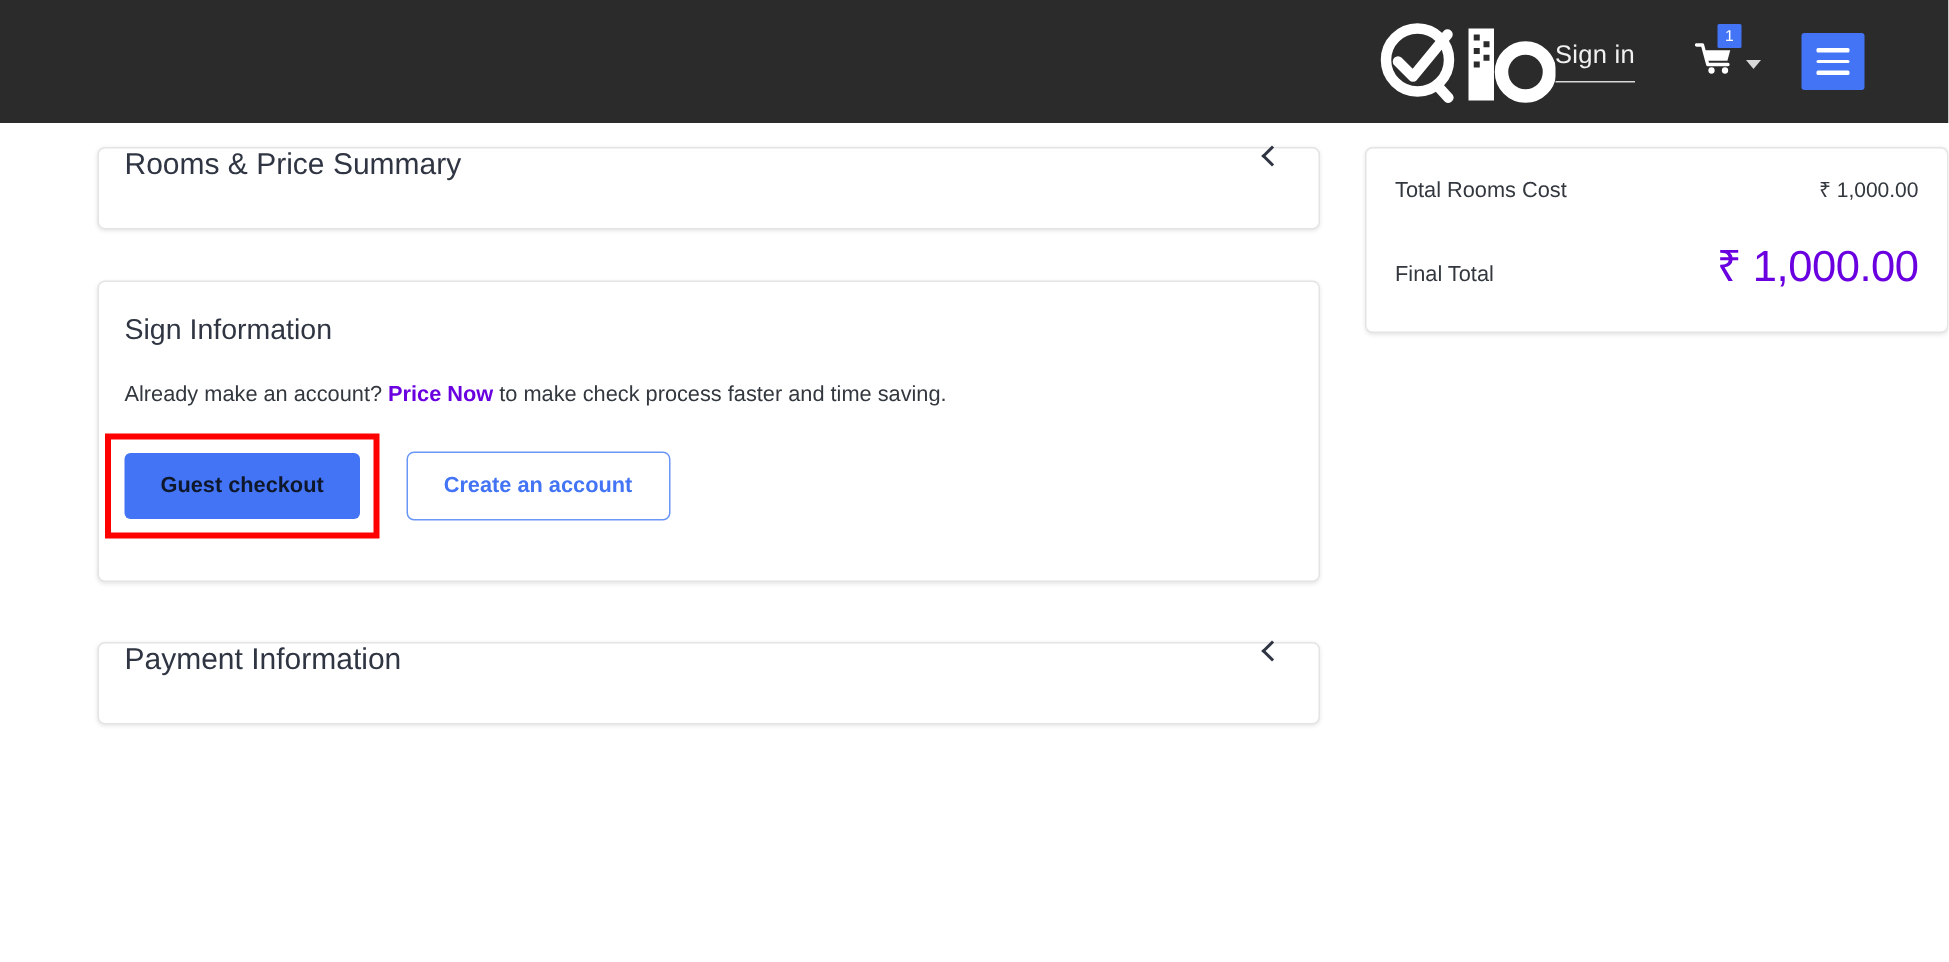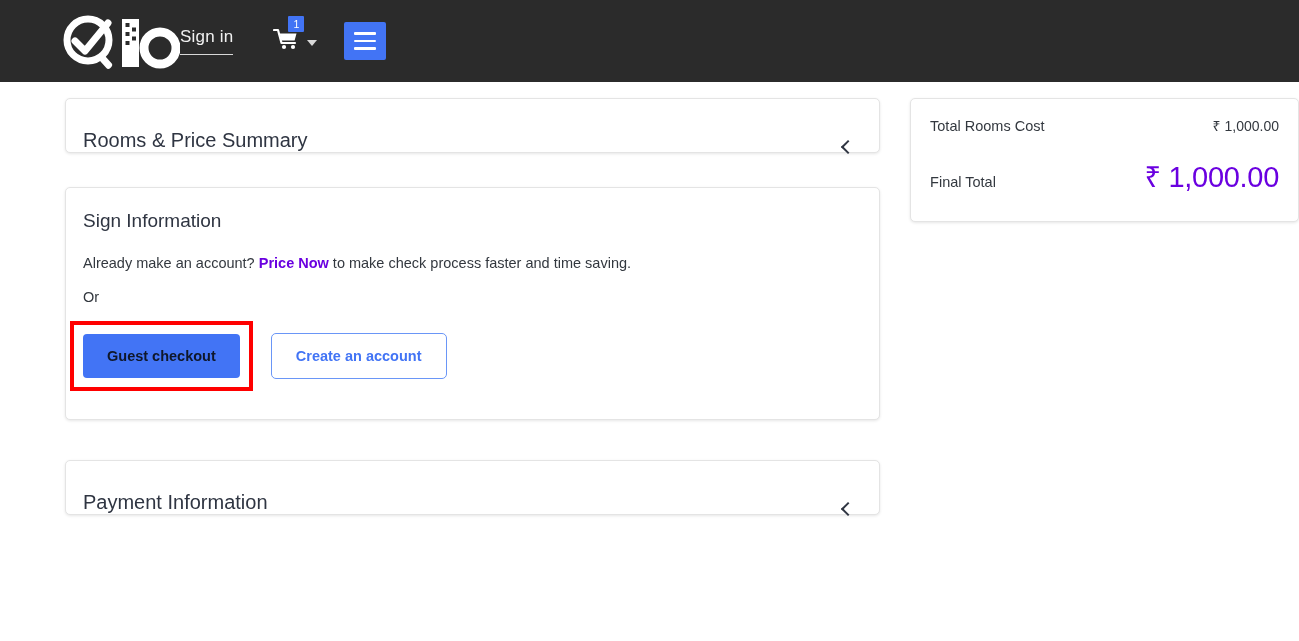--- a/index.html
+++ b/index.html
@@ -10,21 +10,21 @@
     font-family: "Liberation Sans", sans-serif;
     overflow: hidden;
   }
 
   
   .site-header {
     height: 82px;
     background: #2b2b2b;
     display: flex;
     align-items: center;
-    justify-content: flex-start;
+    justify-content: flex-end;
     padding: 0 56px 0 58px;
   }
   .brand-logo { display: flex; align-items: center; }
   .header-right { display: flex; align-items: center; gap: 0; }
 
   .signin-link {
     color: #f1f1f1;
     font-size: 17px;
     letter-spacing: .2px;
     text-decoration: none;
@@ -107,21 +107,21 @@
     background: #ffffff;
     border: 1px solid #e4e4e4;
     border-radius: 5px;
     box-shadow: 0 1px 3px rgba(0,0,0,.10);
   }
 
   
   .panel {
     height: 55px;
     display: flex;
-    align-items: flex-end;
+    align-items: flex-start;
     justify-content: space-between;
     padding: 0 24px 0 17px;
     cursor: pointer;
   }
   .panel-title {
     font-size: 20px;
     color: #2f3542;
     font-weight: 400;
   }
   .chevron-left {
@@ -281,21 +281,20 @@
       <span class="chevron-left"></span>
     </section>
 
     <section class="card guest-card">
       <h2 class="guest-title">Sign Information</h2>
 
       <p class="guest-text">
         <span>Already make an account? </span><a class="login-now" href="#">Price Now</a><span> to make check process faster and time saving.</span>
       </p>
 
-      <p class="or-text">Or</p>
 
       <div class="btn-row">
         <div class="highlight-box">
           <button class="btn-guest">Guest checkout</button>
         </div>
         <button class="btn-create">Create an account</button>
       </div>
     </section>
 
     <section class="card panel payment-card">

